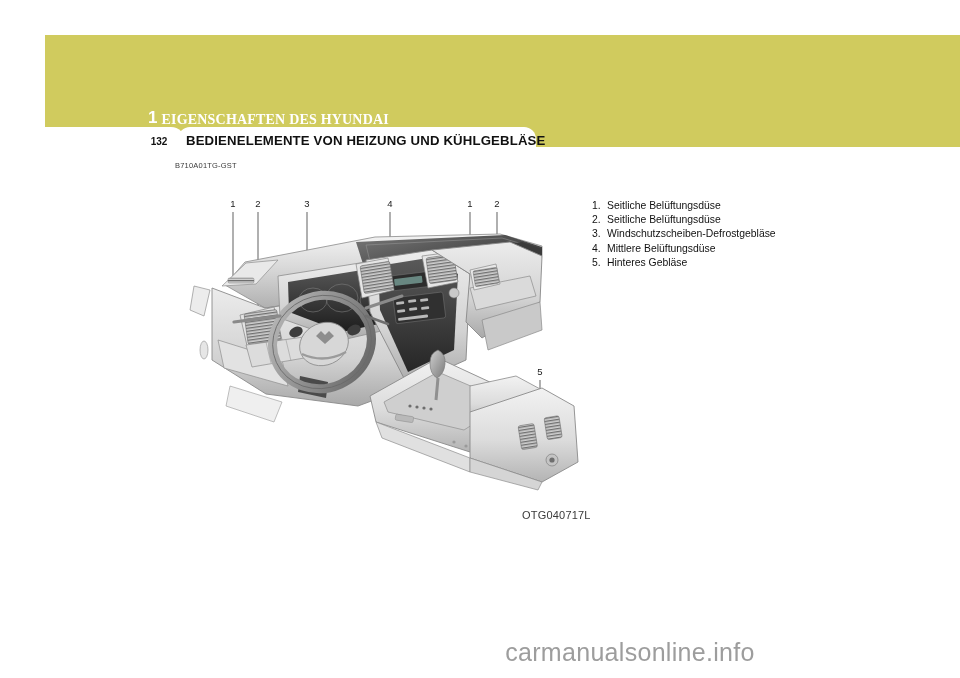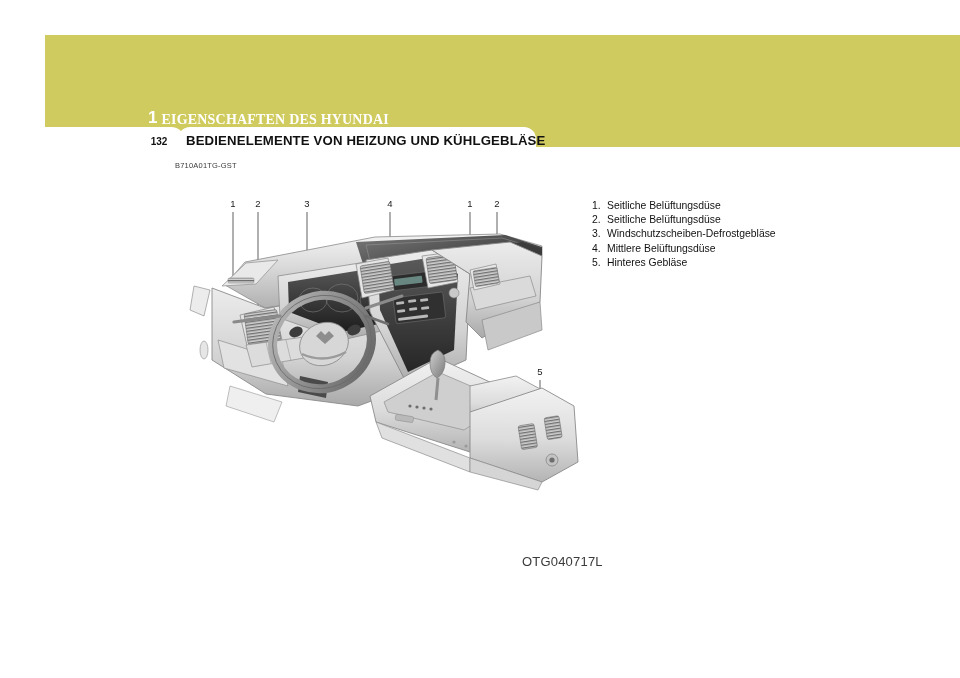--- a/index.html
+++ b/index.html
@@ -48,21 +48,21 @@
     white-space:nowrap;
   }
 
   
   .fig-code{
     position:absolute;left:175px;top:161px;
     font-size:7.5px;color:#3a3a3a;letter-spacing:.2px;text-align:right;
   }
   .fig-caption{
     position:absolute;left:522px;top:509px;
-    font-size:13px;color:#3a3a3a;letter-spacing:.2px;margin-top:45px;
+    font-size:11px;color:#3a3a3a;letter-spacing:.2px;
   }
 
   .legend{
     position:absolute;left:592px;top:199px;width:320px;
   }
   .legend-item{
     display:flex;font-size:10.4px;color:#111;line-height:14.2px;
     white-space:nowrap;
   }
   .legend-idx{width:15px;flex:0 0 15px;}
@@ -305,14 +305,17 @@
     <div class="legend-item">
       <span class="legend-idx">4.</span>
       <span>Mittlere Belüftungsdüse</span>
     </div>
     <div class="legend-item">
       <span class="legend-idx">5.</span>
       <span>Hinteres Gebläse</span>
     </div>
   </div>
 
+  <div class="watermark">
+    <span class="wm-inner">carmanualsonline.info</span>
+  </div>
 
 </div>
 
 </body></html>

